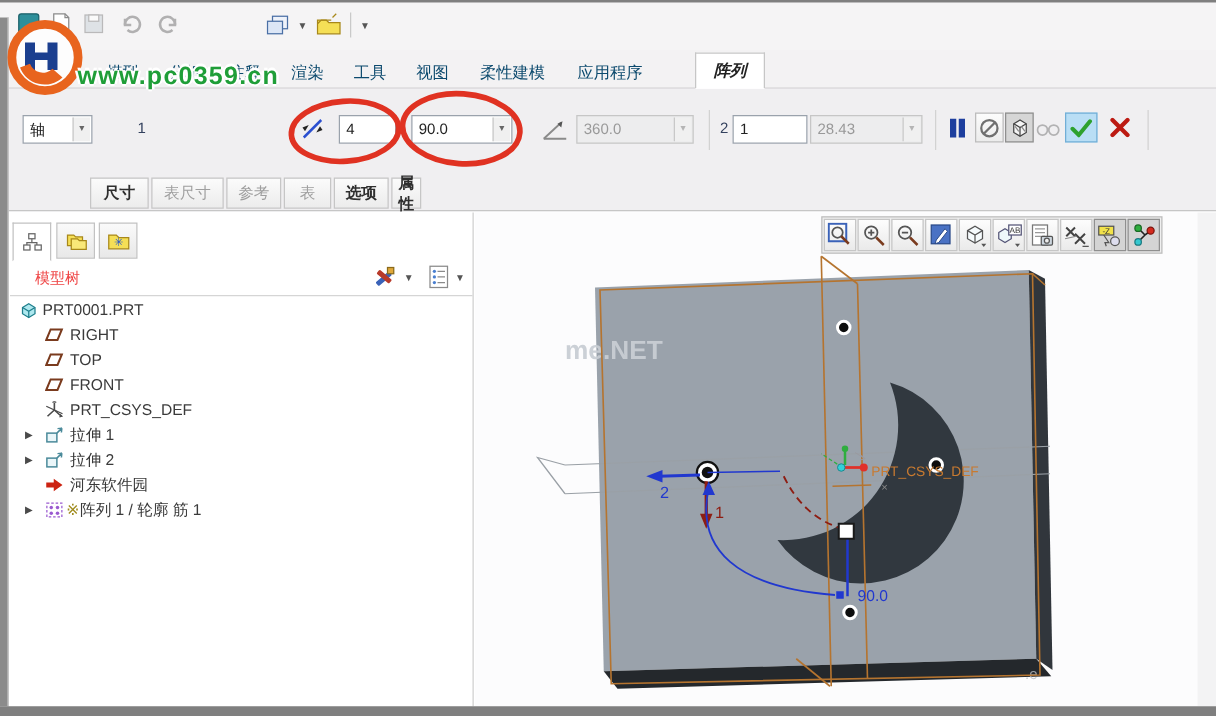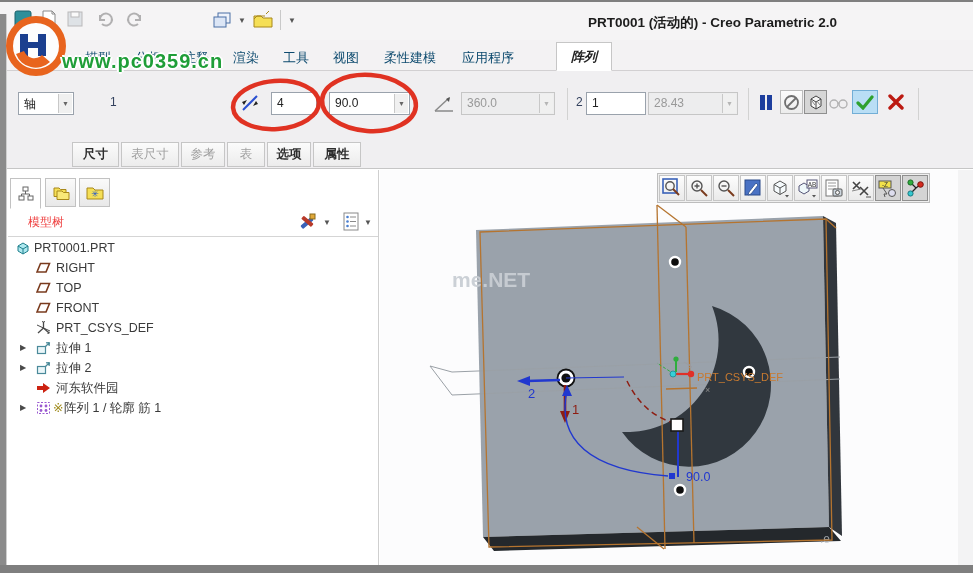--- a/index.html
+++ b/index.html
@@ -105,21 +105,20 @@
     <div class="abs dd" style="left:238px;top:14px;">▼</div>
     <div class="abs qa-icon" style="left:253px;top:8px;">
       <svg width="20" height="19">
           <path d="M1 6 h7 l2 2 h9 v9 h-18 z" fill="#f5df56" stroke="#a8881a"></path>
           <path d="M1 9 l3 -3 h8" fill="none" stroke="#a8881a"></path>
           <path d="M13 4 l3 -3" stroke="#a8881a" fill="none"></path>
         </svg>
       </div>
     <div class="abs" style="left:280px;top:8px;width:1px;height:20px;background:#c9c9c9;"></div>
     <div class="abs dd" style="left:288px;top:14px;">▼</div>
-    <div class="abs title-text">PRT0001 (活动的) - Creo Parametric 2.0</div>
   </div>
 
   <div class="abs ribbonrow"></div>
   <div class="filebtn">
     <span>文件</span>
       <span class="dd">▼</span>
   </div>
   <div class="rtab" style="left:74px;width:48px;">模型</div>
   <div class="rtab" style="left:124px;width:48px;">分析</div>
   <div class="rtab" style="left:172px;width:48px;">注释</div>
@@ -217,21 +216,21 @@
         <path d="M2 2 L14 14 M14 2 L2 14" stroke="#bc1a12" stroke-width="3.4" stroke-linecap="round"></path>
       </svg>
   </div>
   <div class="vsep" style="left:918px;"></div>
 
   <div class="ptab" style="left:72px;width:47px;">尺寸</div>
   <div class="ptab dis" style="left:121px;width:58px;">表尺寸</div>
   <div class="ptab dis" style="left:181px;width:44px;">参考</div>
   <div class="ptab dis" style="left:227px;width:38px;">表</div>
   <div class="ptab" style="left:267px;width:44px;">选项</div>
-  <div class="ptab" style="left:313px;width:48px;">属性</div>
+  <div class="ptab" style="left:313px;width:24px;text-align:center;">属性</div>
 
   <div class="abs lpanel">
     <div class="ntab active" style="left:2px;">
       <svg width="16" height="16">
         <rect x="5" y="1" width="5" height="4" fill="#fff" stroke="#666"></rect>
         <rect x="1" y="10" width="5" height="4" fill="#fff" stroke="#666"></rect>
         <rect x="10" y="10" width="5" height="4" fill="#fff" stroke="#666"></rect>
         <path d="M7.5 5 v3 M3.5 10 v-2 h8 v2" fill="none" stroke="#666"></path>
       </svg>
     </div>

